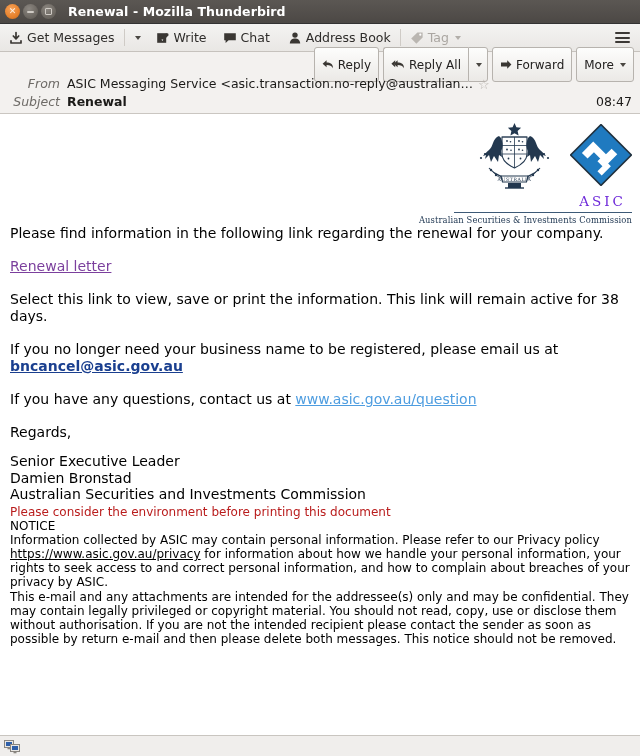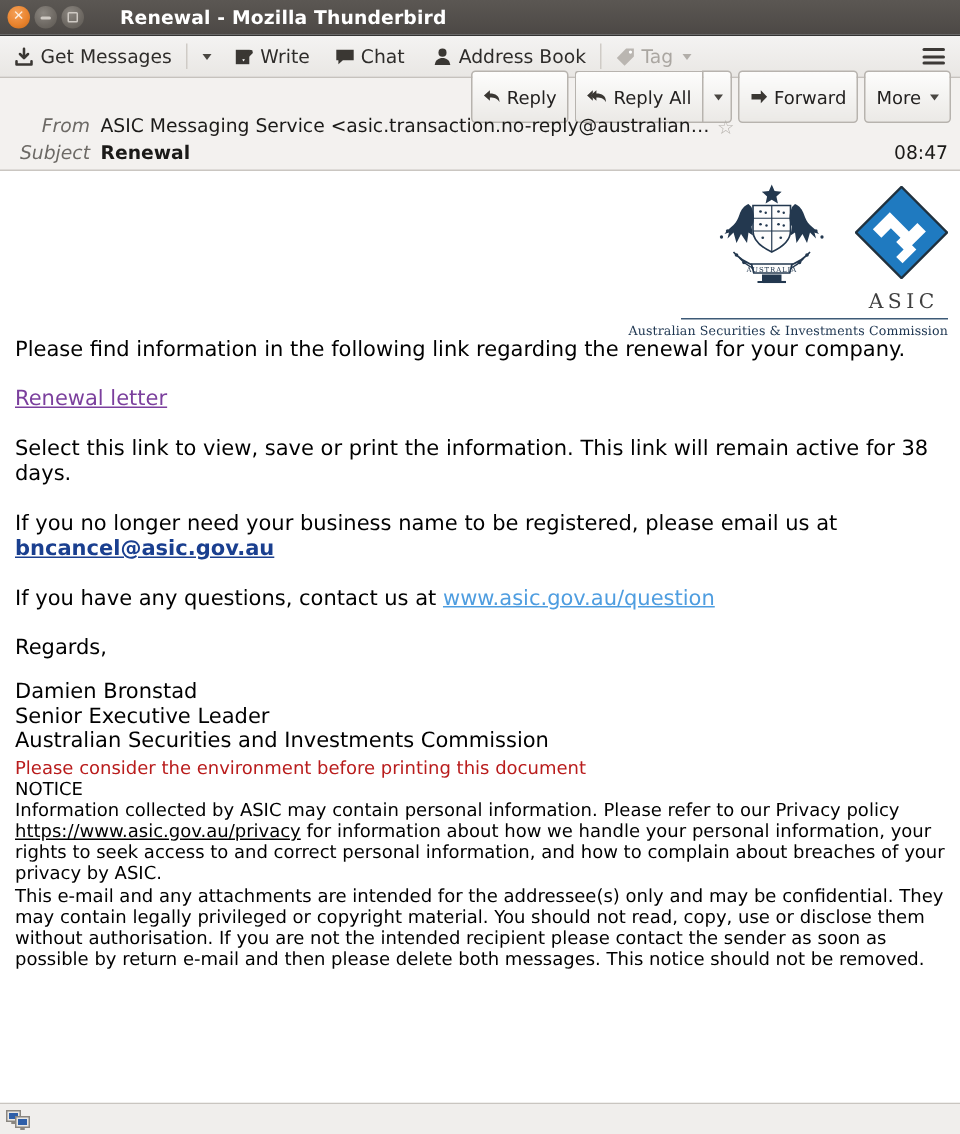--- a/index.html
+++ b/index.html
@@ -73,21 +73,21 @@
     display: block;
     width: 7px;
     height: 7px;
     border: 1.5px solid #cfcac4;
     box-sizing: border-box;
     border-radius: 1px;
   }
   .title-text {
     flex: 1;
     text-align: left;
-    margin-left: 24px;
+    margin-left: 12px;
     color: #ffffff;
     font-size: 12.5px;
     font-weight: bold;
     letter-spacing: 0.1px;
     white-space: nowrap;
     overflow: hidden;
     text-overflow: ellipsis;
     padding-right: 14px;
   }
 
@@ -268,21 +268,21 @@
   .asic-mark {
     display: flex;
     flex-direction: column;
     align-items: center;
     padding-top: 4px;
   }
   .asic-word {
     font-family: "DejaVu Serif", "Liberation Serif", serif;
     font-size: 13.5px;
     letter-spacing: 3px;
-    color: #404040;
+    color: #6d28d9;
     margin-top: 3px;
     margin-left: 3px;
   }
   .asic-rule {
     width: 178px;
     border-top: 1px solid #3d5a77;
     margin-top: 3px;
   }
   .asic-tag {
     font-family: "DejaVu Serif", "Liberation Serif", serif;
@@ -588,22 +588,22 @@
       </p>
 
       <p>
         <span>If you have any questions, contact us at</span>
         <a class="link-blue" href="#">www.asic.gov.au/question</a>
       </p>
 
       <p>Regards,</p>
 
       <div class="sig-block" style="margin-top:-4px;">
+        <div>Senior Executive Leader</div>
         <div>Damien Bronstad</div>
-        <div>Senior Executive Leader</div>
         <div>Australian Securities and Investments Commission</div>
       </div>
 
       <div class="green-note">Please consider the environment before printing this document</div>
 
       <div class="fine-print">
         <p class="block">NOTICE</p>
         <p class="block">
           <span>Information collected by ASIC may contain personal information. Please refer to our Privacy policy</span>
           <br>

